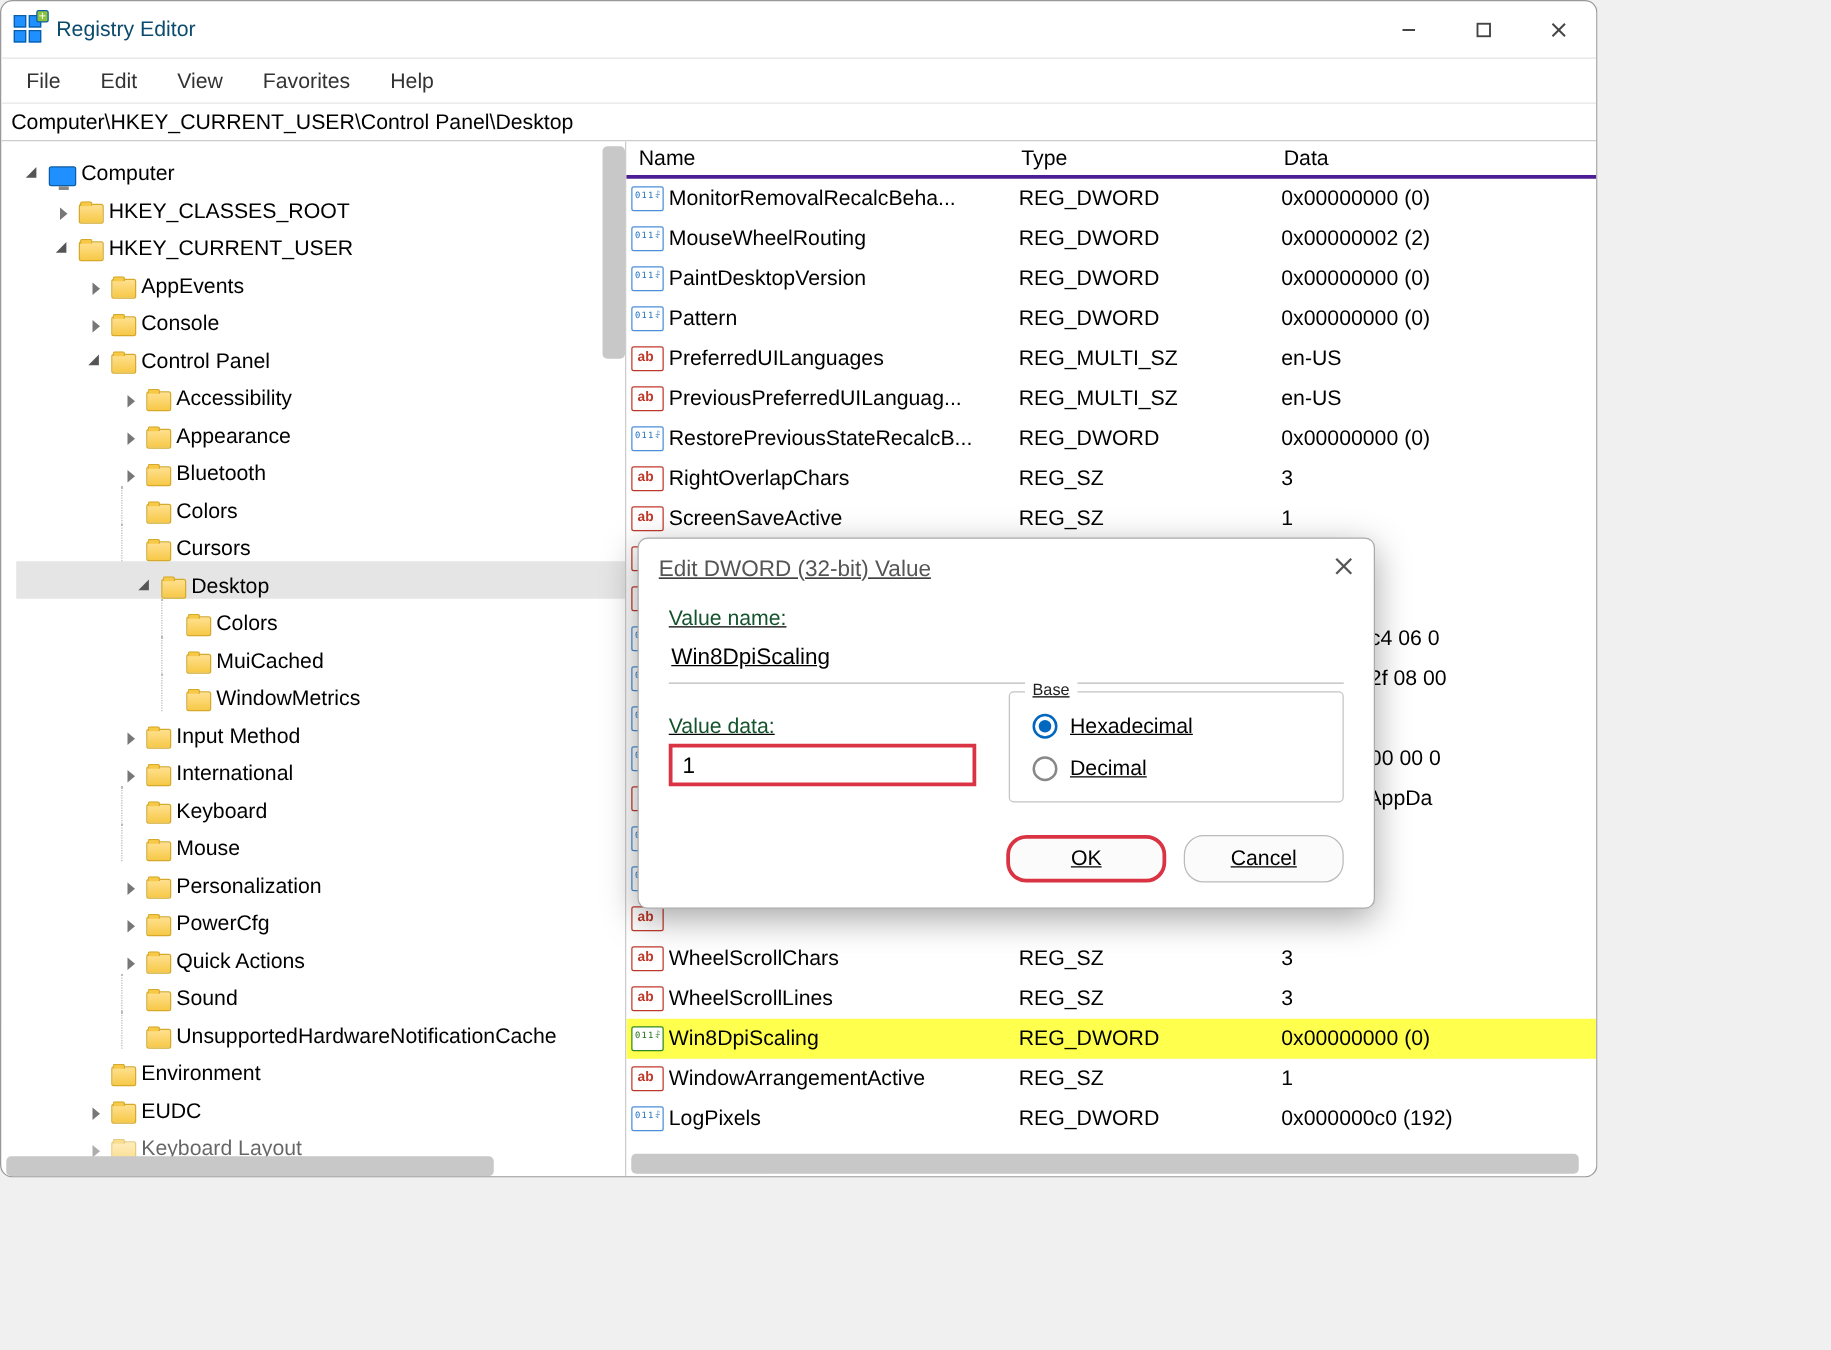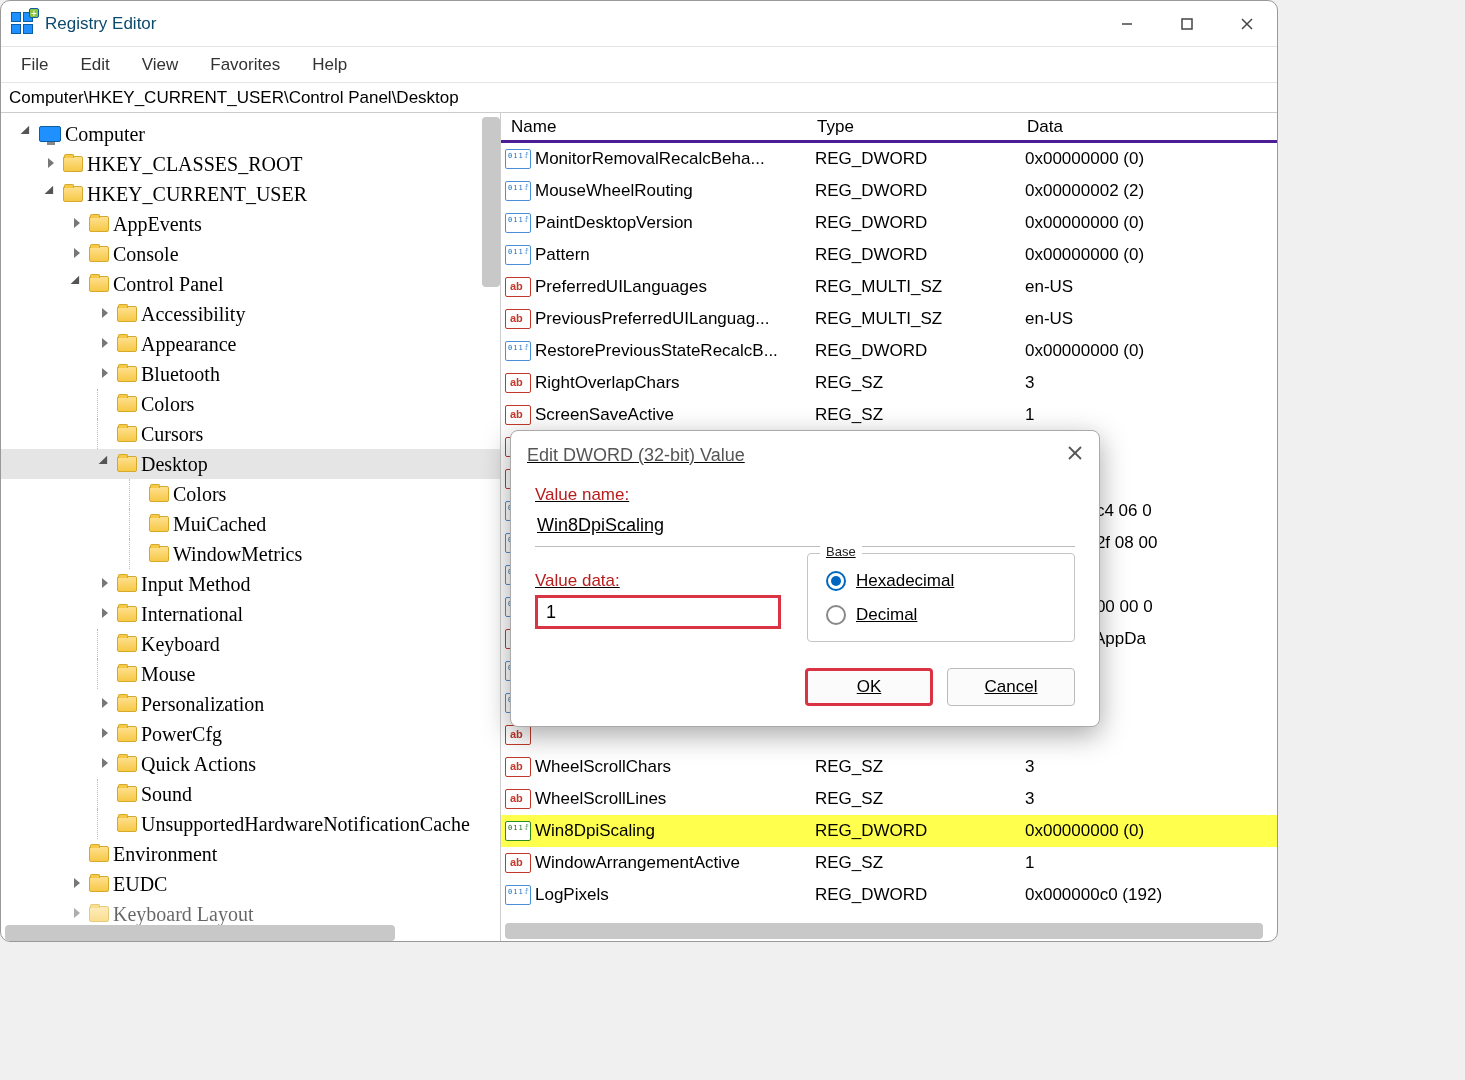--- a/index.html
+++ b/index.html
@@ -43,30 +43,30 @@
 .addressbar {
   height: 30px; display: flex; align-items: center;
   padding: 0 8px; border-bottom: 1px solid #ccc; font-size: 17px;
 }
 .content { flex: 1; display: flex; overflow: hidden; }
 .tree-pane {
   width: 500px; overflow: hidden; border-right: 1px solid #ccc;
   position: relative; padding-top: 6px;
 }
 .tree-pane .scroll-area { height: 100%; overflow: hidden; }
-.node { display: flex; align-items: center; height: 30px; font-size: 20px; gap: 4px; font-family: Liberation Serif, serif; }
+.node { display: flex; align-items: flex-end; height: 30px; font-size: 17px; gap: 4px; }
 .twisty { width: 16px; text-align: center; color: #777; font-size: 12px; }
 .twisty.open::before { content: ""; display:inline-block; width:0; height:0; border-left:6px solid #555; border-top:6px solid transparent; border-bottom:6px solid transparent; transform: rotate(45deg); margin-top:-3px; }
 .twisty.closed::before { content: ""; display:inline-block; width:0; height:0; border-left:6px solid #777; border-top:5px solid transparent; border-bottom:5px solid transparent; }
 .folder-icon, .pc-icon { width: 20px; height: 16px; display:inline-block; }
 .folder-icon { background: linear-gradient(#FFE08F,#F7C948); border:1px solid #D5A92A; border-radius:2px; position:relative; }
 .folder-icon::before { content:""; position:absolute; top:-3px; left:0; width:8px; height:3px; background:#F7C948; border:1px solid #D5A92A; border-bottom:none; border-radius:2px 2px 0 0;}
 .pc-icon { width:22px; height:16px; background:#1E90FF; border:1px solid #0b5da4; border-radius:2px; position:relative; }
 .pc-icon::after { content:""; position:absolute; bottom:-4px; left:7px; width:8px; height:3px; background:#888; }
-.selected-node { background:#e5e5e5; }
+.selected-node { background:#e5e5e5;margin-left:12px; }
 .values-pane { flex:1; display:flex; flex-direction:column; overflow:hidden; position:relative; }
 .list-header { display:flex; height:30px; align-items:center; border-bottom:3px solid #4c1d95; font-size:17px; }
 .col-name { width:316px; padding-left:10px; }
 .col-type { width:210px; }
 .col-data { flex:1; }
 .values-list { flex:1; overflow:hidden; }
 .value-row { display:flex; align-items:center; height:32px; font-size:17px; }
 .value-row .vicon { width:26px; height:20px; margin-left:4px; margin-right:4px; }
 .value-row .vname { width:280px; overflow:hidden; text-overflow:ellipsis; white-space:nowrap; }
 .value-row .vtype { width:210px; }
@@ -98,21 +98,21 @@
   background:#fff; border:1px solid #aaa; border-radius:8px;
   box-shadow: 0 8px 28px rgba(0,0,0,.35);
   z-index:50; font-size:17px;text-decoration:underline;
 }
 .dialog .dlg-title {
   height:48px; display:flex; align-items:center; padding:0 16px;
   color:#555; font-size:18px;
 }
 .dialog .dlg-close { margin-left:auto; font-size:18px; color:#555; }
 .dlg-body { padding: 0 24px 20px 24px; }
-.dlg-label { font-size:17px; margin-top:6px; color:#b91c1c; }
+.dlg-label { font-size:17px; margin-top:6px; color:#14532d; }
 .dlg-readonly { margin-top:6px; padding:4px 2px 10px 2px; font-size:18px; color:#000; border-bottom:1px solid #bbb; }
 .dlg-row { display:flex; gap:26px; margin-top:18px; align-items:flex-start; }
 .dlg-input {
   width:246px; height:34px; border:3px solid #D93344; padding:2px 8px;
   font-size:18px; outline:none; margin-top:4px;
 }
 .fieldset {
   border:1px solid #c4c4c4; border-radius:4px; padding:8px 18px 16px 18px;
   margin-top:-12px; flex:1;
 }
@@ -122,21 +122,21 @@
 }
 .radio-row { display:flex; align-items:center; gap:10px; font-size:17px; margin-top:-6px; }
 .radio-row + .radio-row { margin-top:14px; }
 .radio { width:20px; height:20px; border:2px solid #888; border-radius:50%; position:relative; }
 .radio.checked { border-color:#0067C0; }
 .radio.checked::after { content:""; position:absolute; left:3px; top:3px; width:10px; height:10px; background:#0067C0; border-radius:50%; }
 .dlg-buttons { display:flex; justify-content:flex-end; gap:14px; margin-top:26px; }
 .btn {
   width:128px; height:38px; border:1px solid #bbb; background:#fbfbfb;
   display:flex; align-items:center; justify-content:center; font-size:17px;
-  border-radius:4px;
+  border-radius:16px;
 }
 .btn.primary { border:3px solid #D93344; }
 
 
 .i1 { padding-left:18px; }
 .i2 { padding-left:42px; }
 .i3 { padding-left:68px; }
 .i4 { padding-left:96px; }
 .i5 { padding-left:128px; }
 .vline-spacer { display:inline-block; width:12px; border-left:1px dotted #bbb; height:30px; margin-right:4px;}

